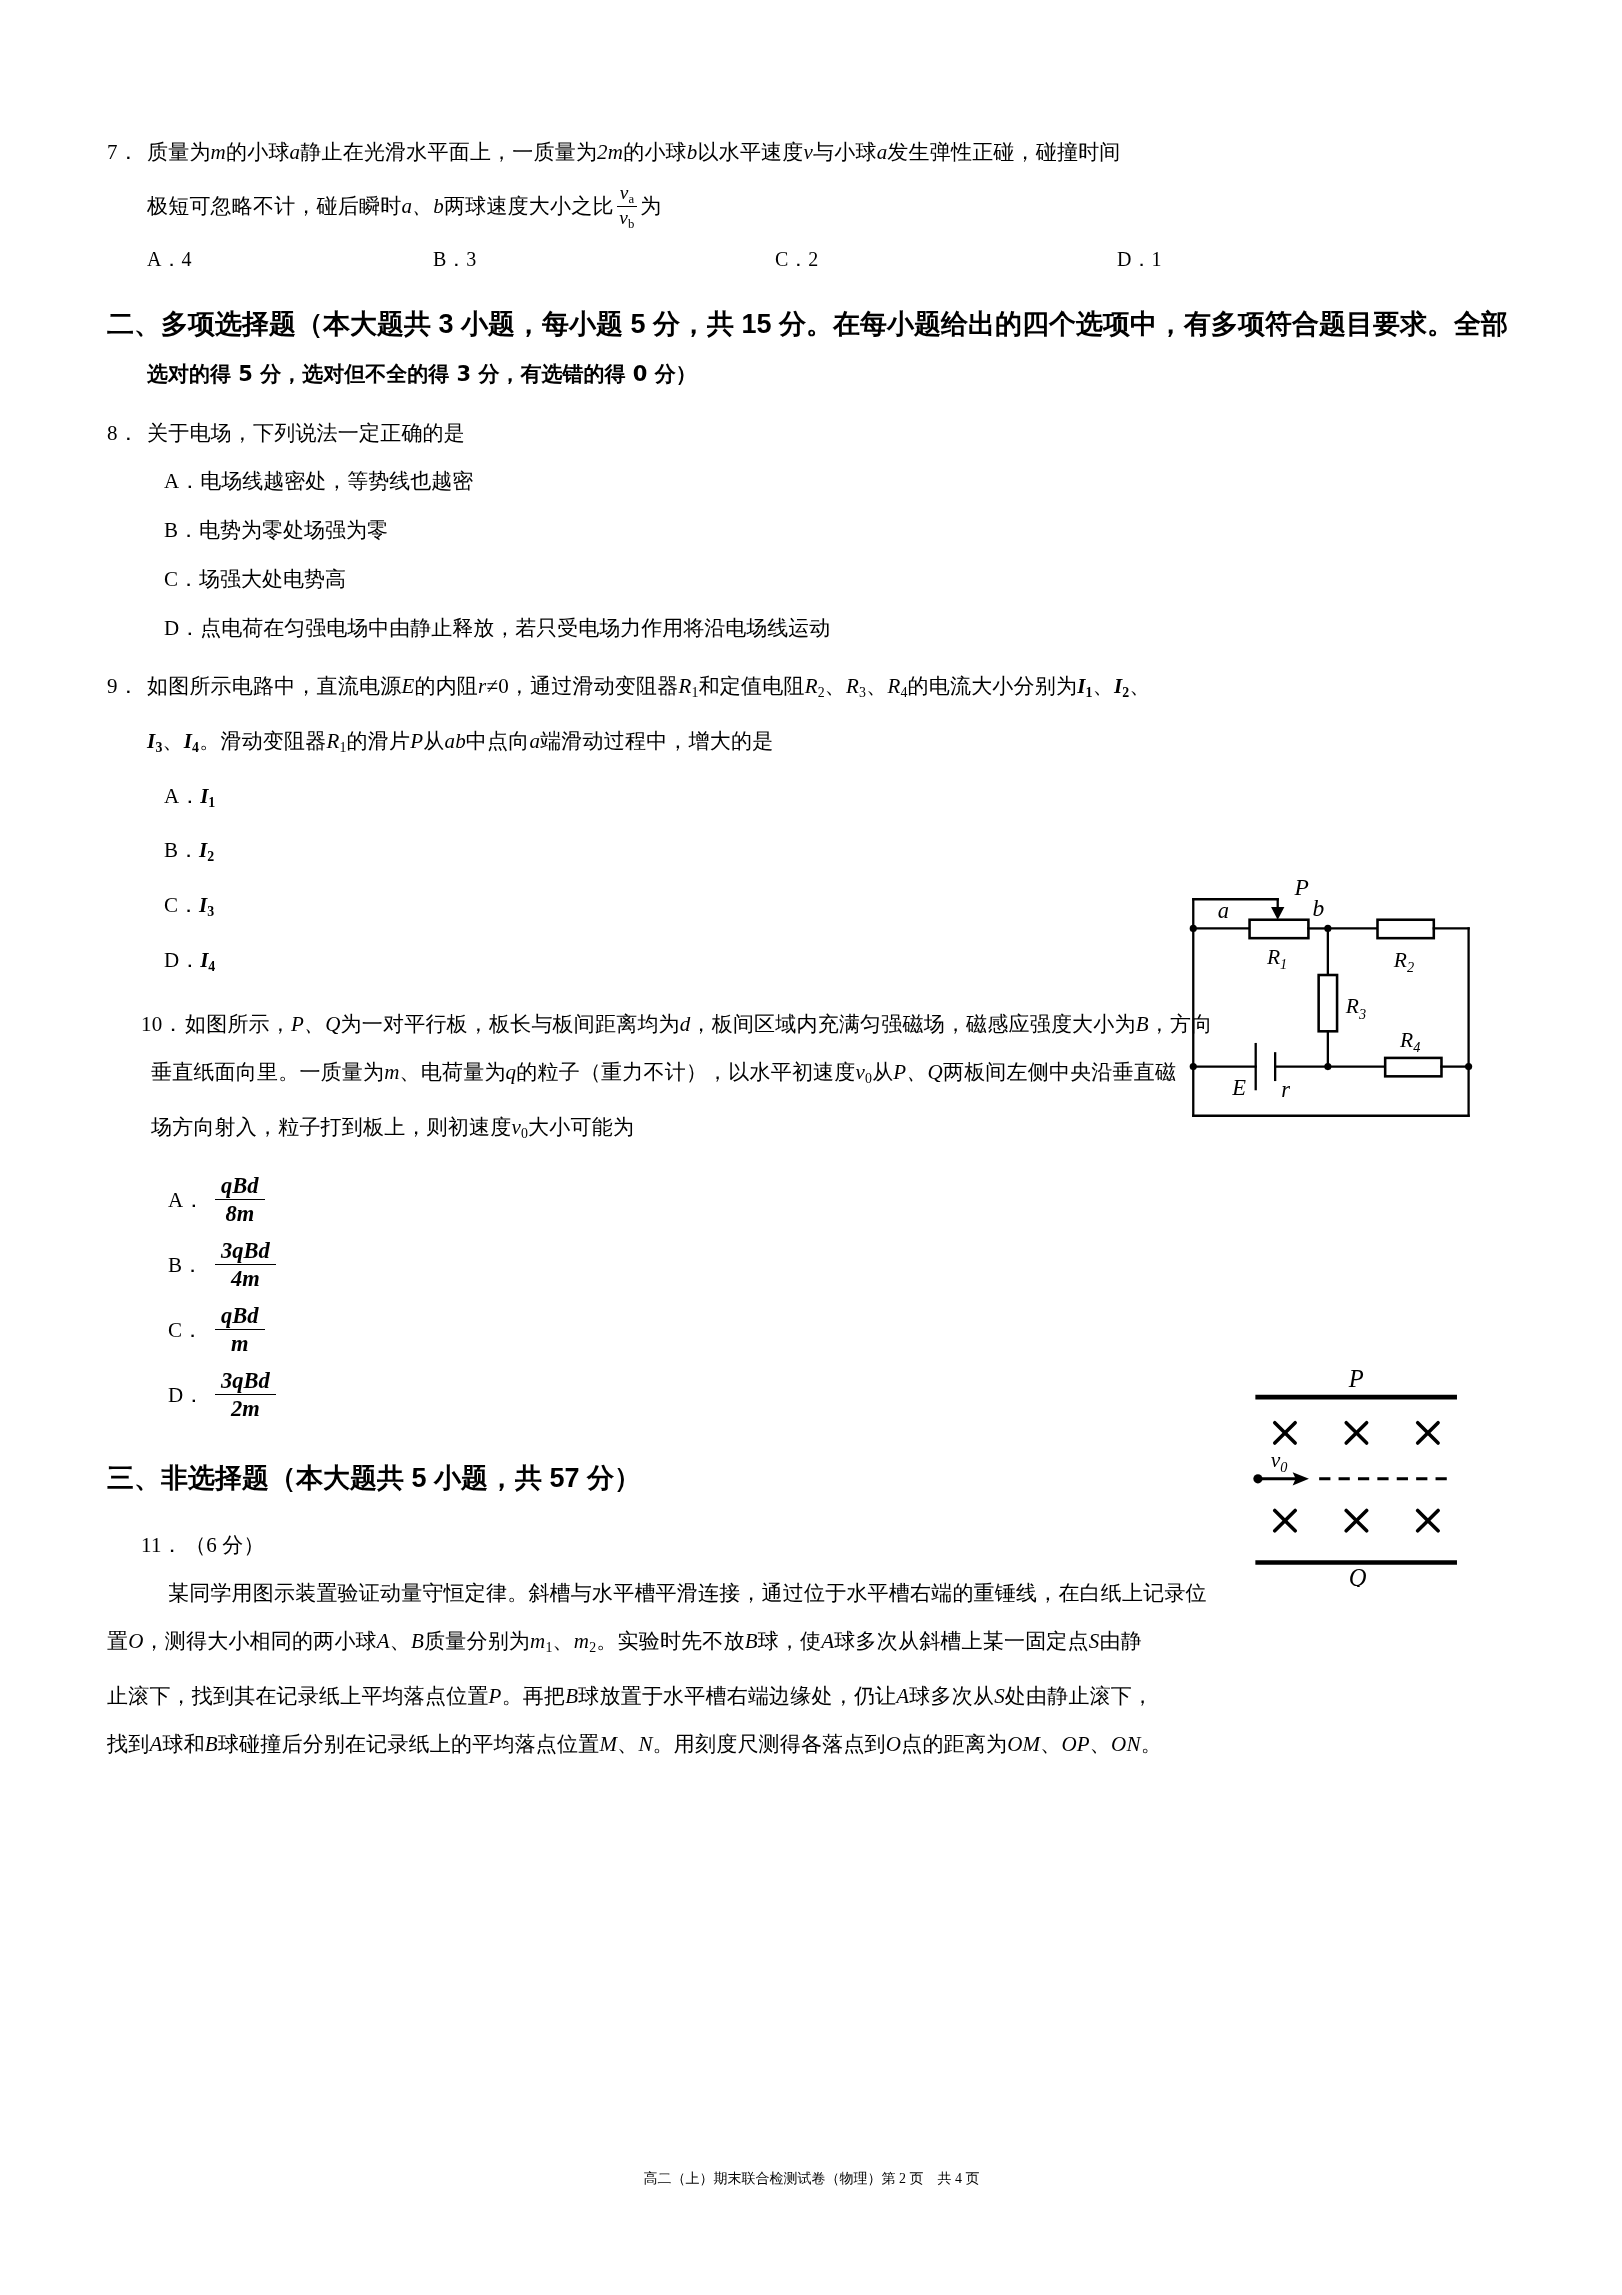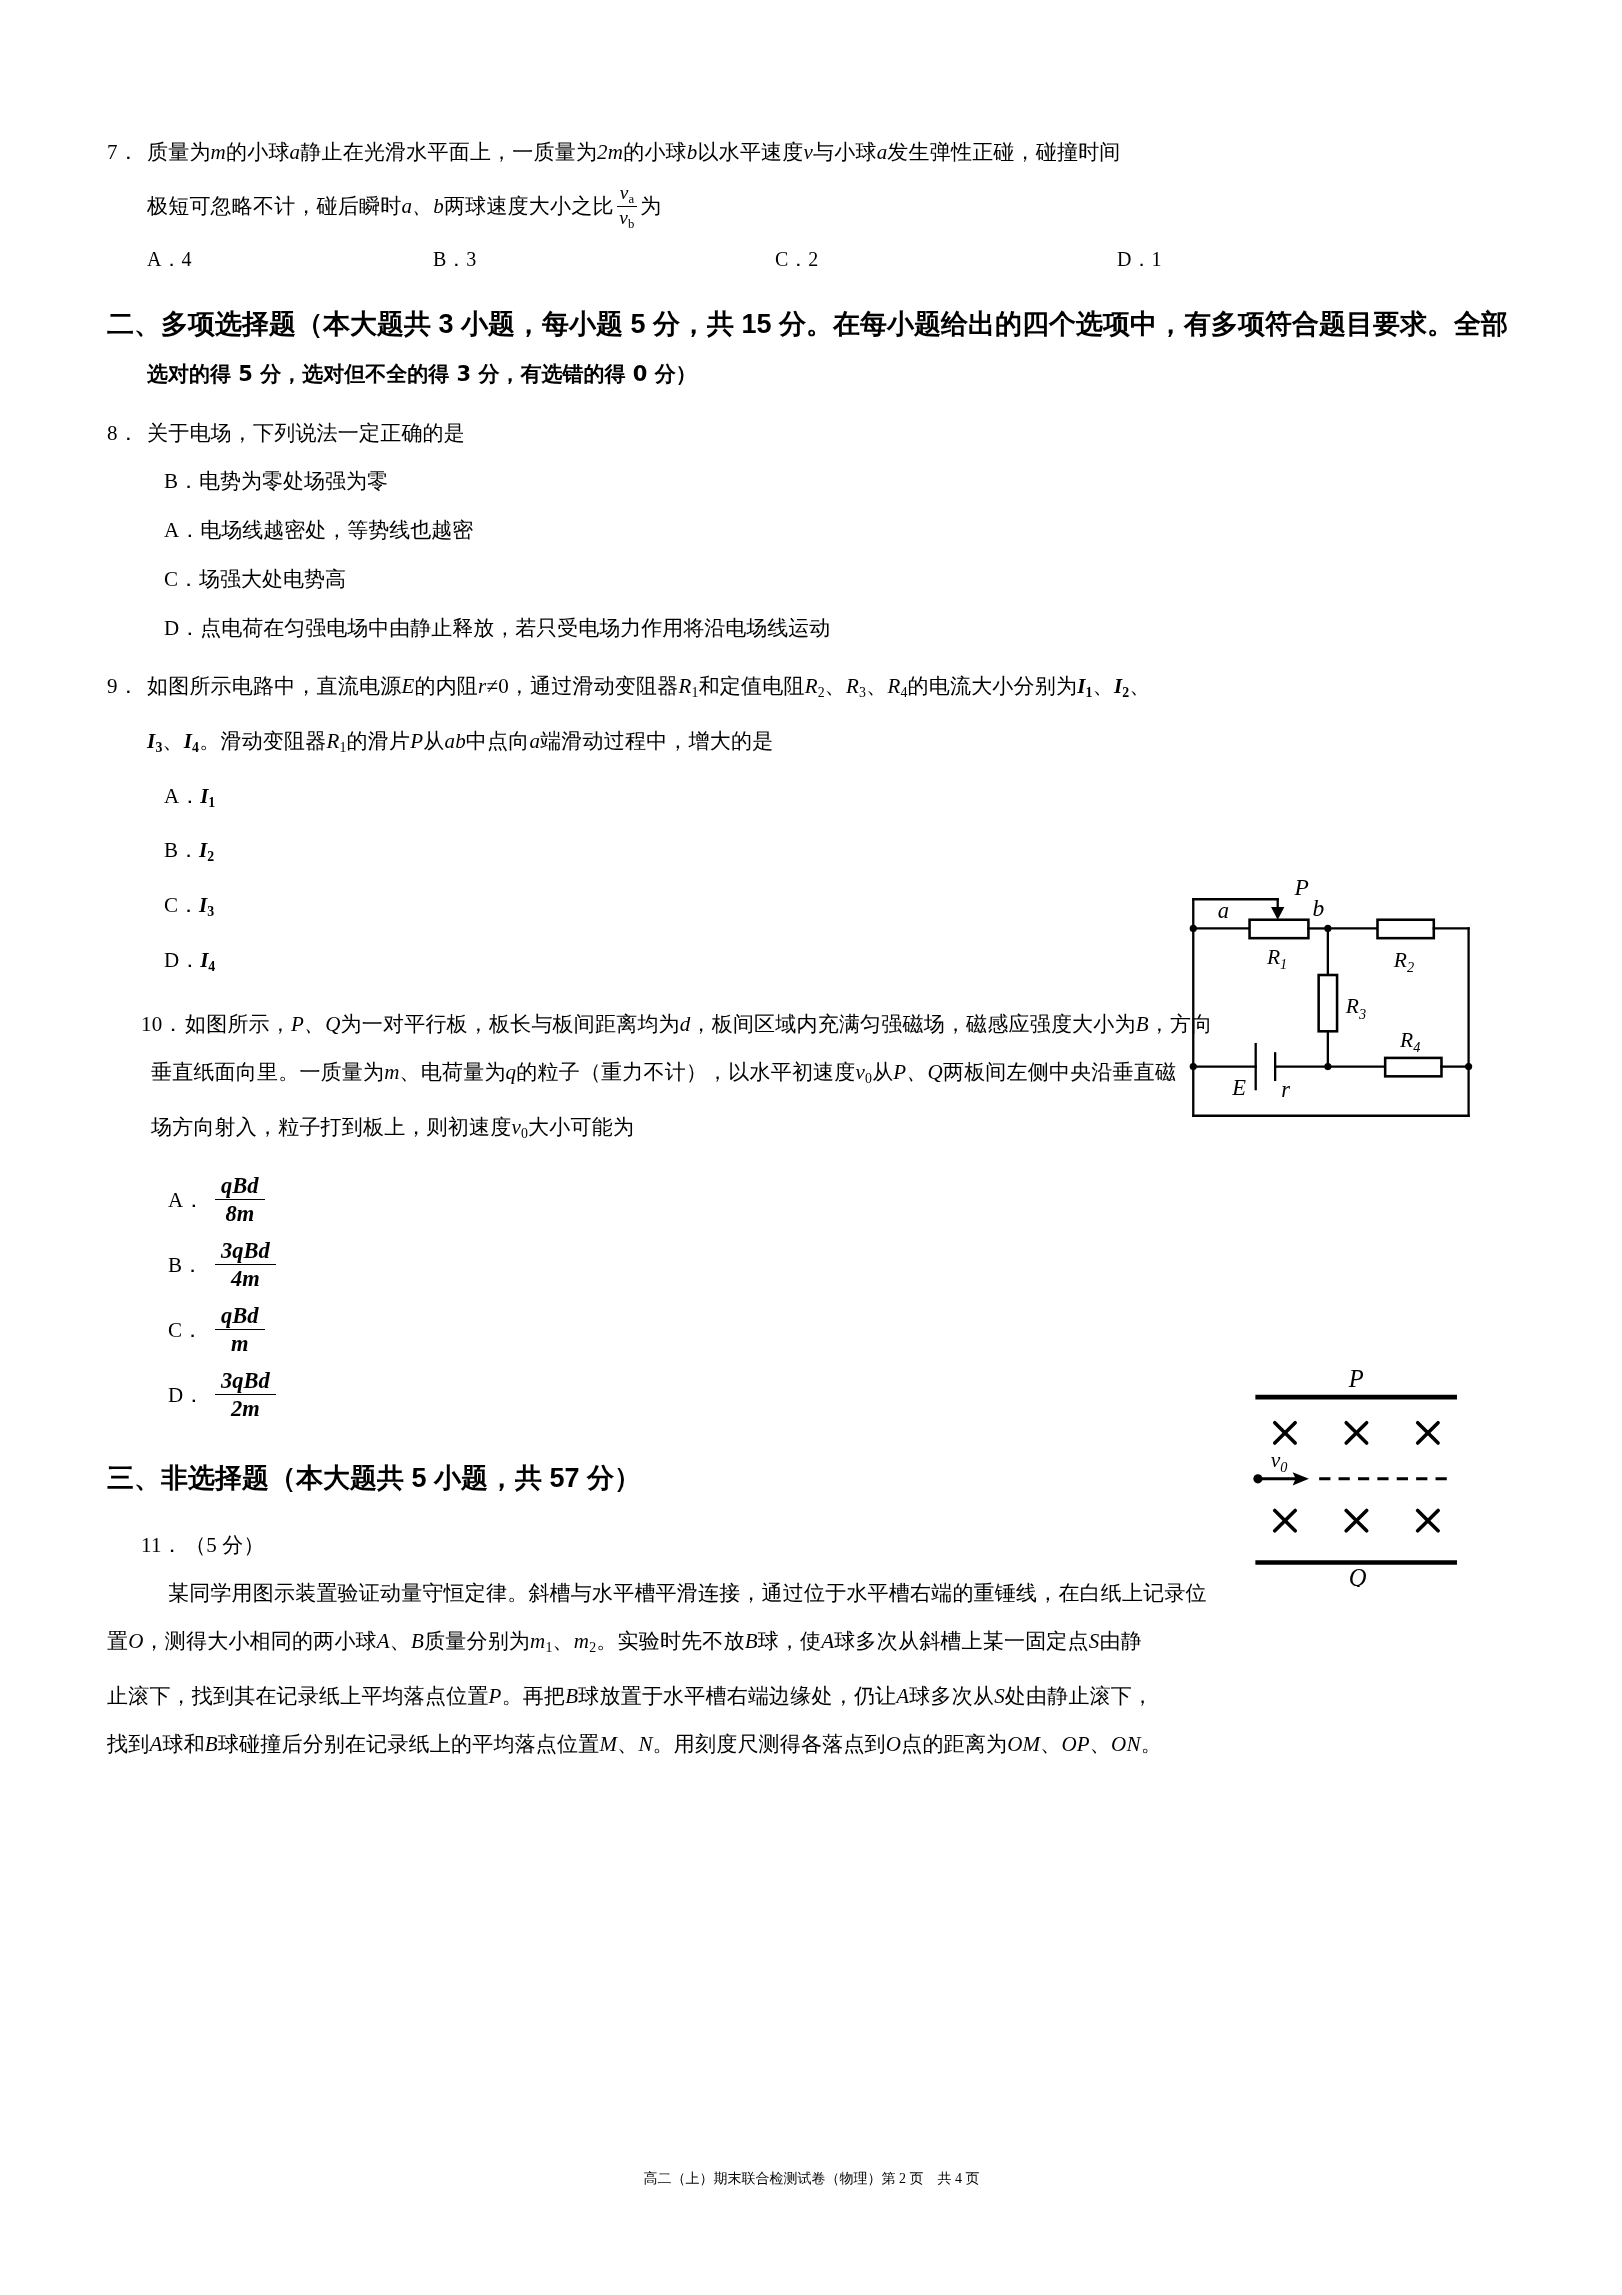--- a/index.html
+++ b/index.html
@@ -175,22 +175,22 @@
       <div class="sec-head">二、多项选择题（本大题共 3 小题，每小题 5 分，共 15 分。在每小题给出的四个选项中，有多项符合题目要求。全部</div>
       <div class="sec-head-2">选对的得 5 分，选对但不全的得 3 分，有选错的得 0 分）</div>
     </div>
 
     <div class="gap-sm"></div>
 
     <div class="q-block">
       <div class="line">
         <span class="num">8．</span><span>关于电场，下列说法一定正确的是</span>
       </div>
+      <div class="opt-line"><span>A．</span><span>电场线越密处，等势线也越密</span></div>
       <div class="opt-line"><span>B．</span><span>电势为零处场强为零</span></div>
-      <div class="opt-line"><span>A．</span><span>电场线越密处，等势线也越密</span></div>
       <div class="opt-line"><span>C．</span><span>场强大处电势高</span></div>
       <div class="opt-line"><span>D．</span><span>点电荷在匀强电场中由静止释放，若只受电场力作用将沿电场线运动</span></div>
     </div>
 
     <div class="gap-sm"></div>
 
     <div class="q-block">
       <div class="line">
         <span class="num">9．</span><span>如图所示电路中，直流电源</span><span class="it">E</span><span>的内阻</span><span class="it">r</span><span>≠0，通过滑动变阻器</span><span class="it"><span>R</span><sub>1</sub></span><span>和定值电阻</span><span class="it"><span>R</span><sub>2</sub></span><span>、</span><span class="it"><span>R</span><sub>3</sub></span><span>、</span><span class="it"><span>R</span><sub>4</sub></span><span>的电流大小分别为</span><span class="bf-it"><span>I</span><sub>1</sub></span><span>、</span><span class="bf-it"><span>I</span><sub>2</sub></span><span>、</span>
       </div>
@@ -249,21 +249,21 @@
     </div>
 
     <div class="gap-lg"></div>
 
     <div class="sec-head">三、非选择题（本大题共 5 小题，共 57 分）</div>
 
     <div class="gap-md"></div>
 
     <div class="q-block">
       <div class="line">
-        <span class="num wide">11．</span><span>（5 分）</span>
+        <span class="num wide">11．</span><span>（6 分）</span>
       </div>
       <div class="line">
         <span class="indent-2"></span><span>某同学用图示装置验证动量守恒定律。斜槽与水平槽平滑连接，通过位于水平槽右端的重锤线，在白纸上记录位</span>
       </div>
       <div class="line">
         <span>置</span><span class="it">O</span><span>，测得大小相同的两小球</span><span class="it">A</span><span>、</span><span class="it">B</span><span>质量分别为</span><span class="it"><span>m</span><sub>1</sub></span><span>、</span><span class="it"><span>m</span><sub>2</sub></span><span>。实验时先不放</span><span class="it">B</span><span>球，使</span><span class="it">A</span><span>球多次从斜槽上某一固定点</span><span class="it">S</span><span>由静</span>
       </div>
       <div class="line">
         <span>止滚下，找到其在记录纸上平均落点位置</span><span class="it">P</span><span>。再把</span><span class="it">B</span><span>球放置于水平槽右端边缘处，仍让</span><span class="it">A</span><span>球多次从</span><span class="it">S</span><span>处由静止滚下，</span>
       </div>

